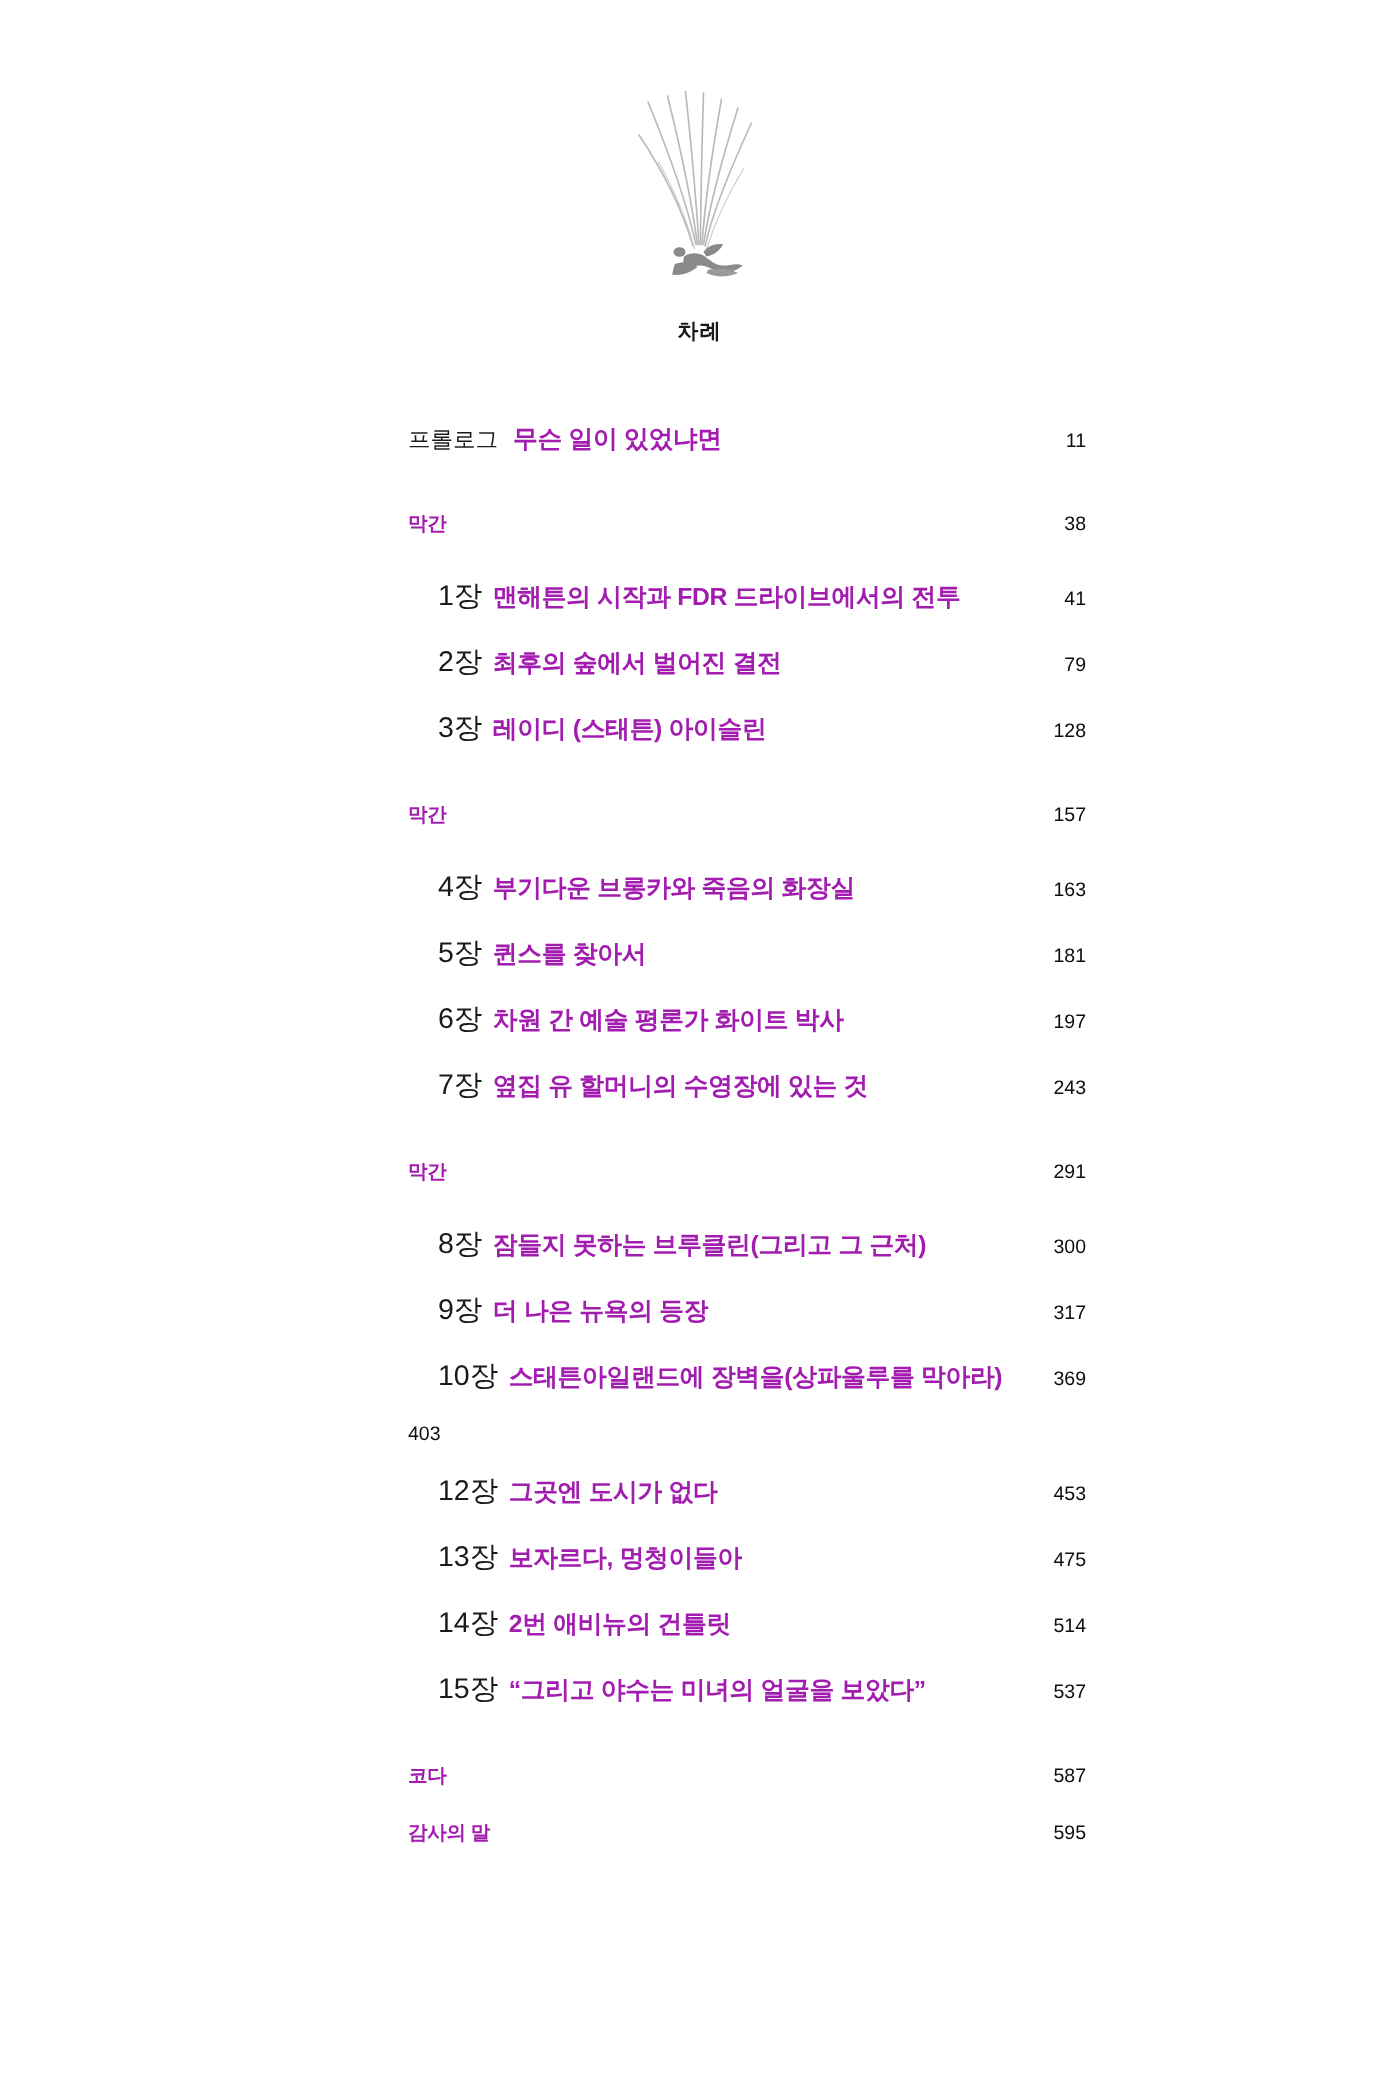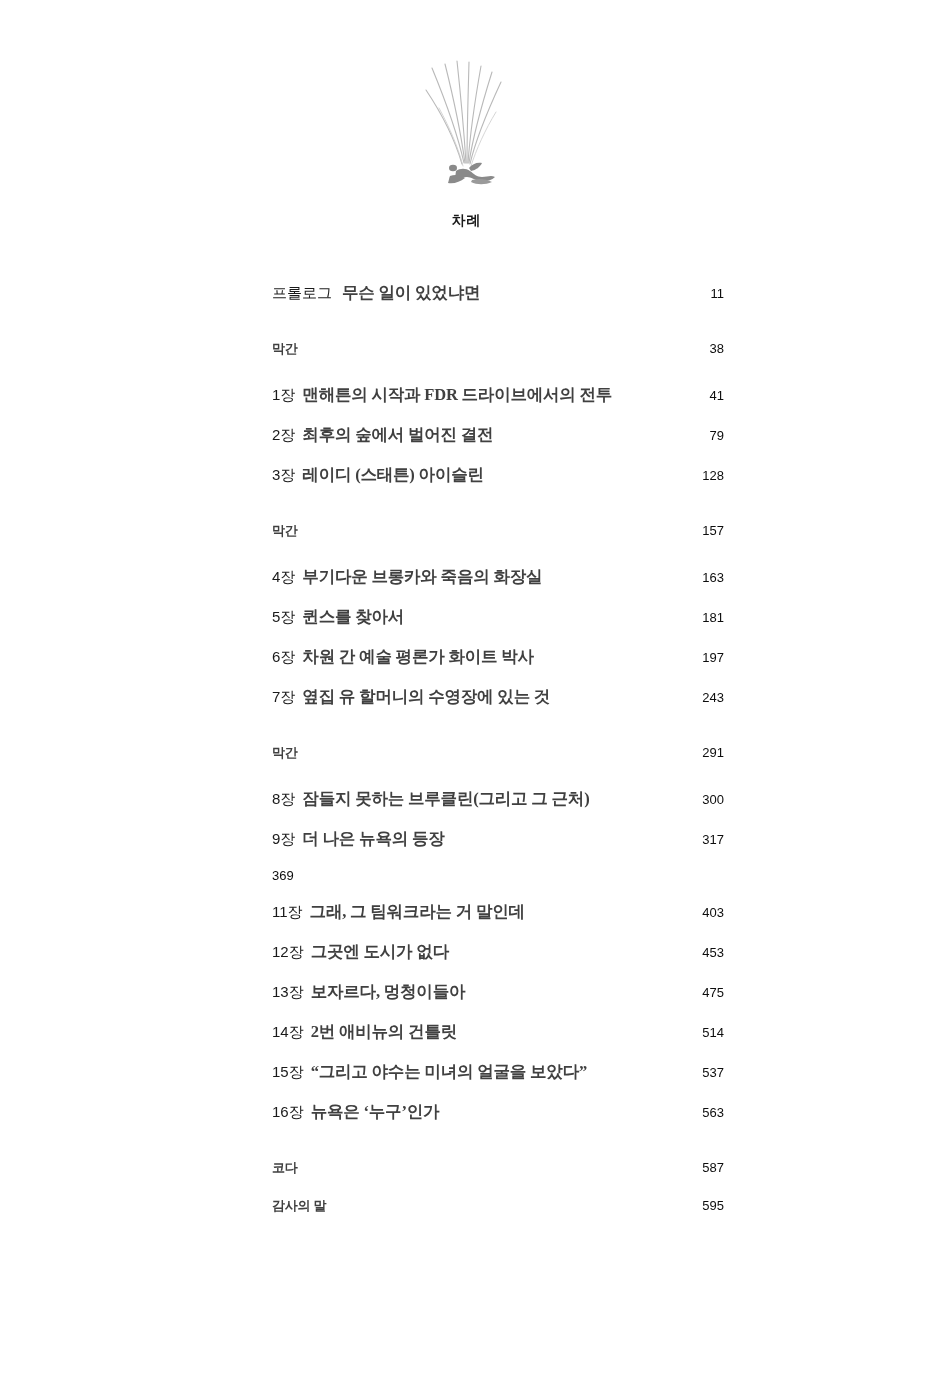--- a/index.html
+++ b/index.html
@@ -59,31 +59,31 @@
     display: flex;
     align-items: baseline;
     justify-content: space-between;
     white-space: nowrap;
   }
   .row .left {
     display: flex;
     align-items: baseline;
   }
   .row .num {
-    font-size: 15px;
+    font-size: 19px;
     font-weight: 400;
     color: #1a1a1a;
     margin-right: 7px;
+    margin-left: 20px;
   }
   .row .title {
     font-size: 16.5px;
     font-weight: 700;
-    color: #404040;
+    color: #a21caf;
     letter-spacing: -0.2px;
-    font-family: Liberation Serif, serif;
   }
   .row .page-no {
     font-size: 13px;
     font-weight: 400;
     color: #0d0d0d;
   }
   .gap-lg { height: 36px; }
   .gap-md { height: 26px; }
 
   .row + .row { margin-top: 18px; gap: 11px; }
@@ -234,27 +234,27 @@
       <span class="page-no">300</span>
     </div>
     <div class="row">
       <div class="left">
         <span class="num">9장</span>
         <span class="title">더 나은 뉴욕의 등장</span>
       </div>
       <span class="page-no">317</span>
     </div>
     <div class="row">
+      <div class="left">
+        <span class="num">10장</span>
+        <span class="title">스태튼아일랜드에 장벽을(상파울루를 막아라)</span>
+      </div>
       <span class="page-no">369</span>
     </div>
     <div class="row">
-      <div class="left">
-        <span class="num">11장</span>
-        <span class="title">그래, 그 팀워크라는 거 말인데</span>
-      </div>
       <span class="page-no">403</span>
     </div>
     <div class="row">
       <div class="left">
         <span class="num">12장</span>
         <span class="title">그곳엔 도시가 없다</span>
       </div>
       <span class="page-no">453</span>
     </div>
     <div class="row">
@@ -271,27 +271,20 @@
       </div>
       <span class="page-no">514</span>
     </div>
     <div class="row">
       <div class="left">
         <span class="num">15장</span>
         <span class="title">“그리고 야수는 미녀의 얼굴을 보았다”</span>
       </div>
       <span class="page-no">537</span>
     </div>
-    <div class="row">
-      <div class="left">
-        <span class="num">16장</span>
-        <span class="title">뉴욕은 ‘누구’인가</span>
-      </div>
-      <span class="page-no">563</span>
-    </div>
 
     <div class="gap-lg"></div>
 
     <div class="row section-row" style="margin-top:0">
       <div class="left">
         <span class="title">코다</span>
       </div>
       <span class="page-no">587</span>
     </div>
     <div class="row section-row" style="margin-top:20px">

